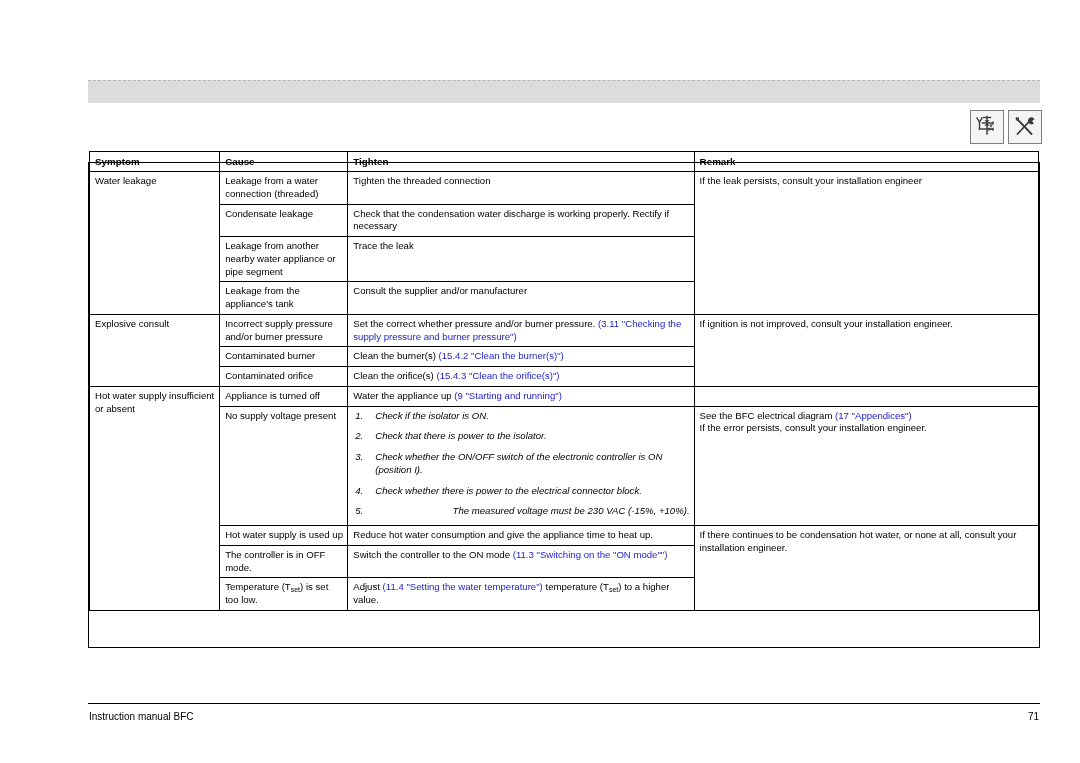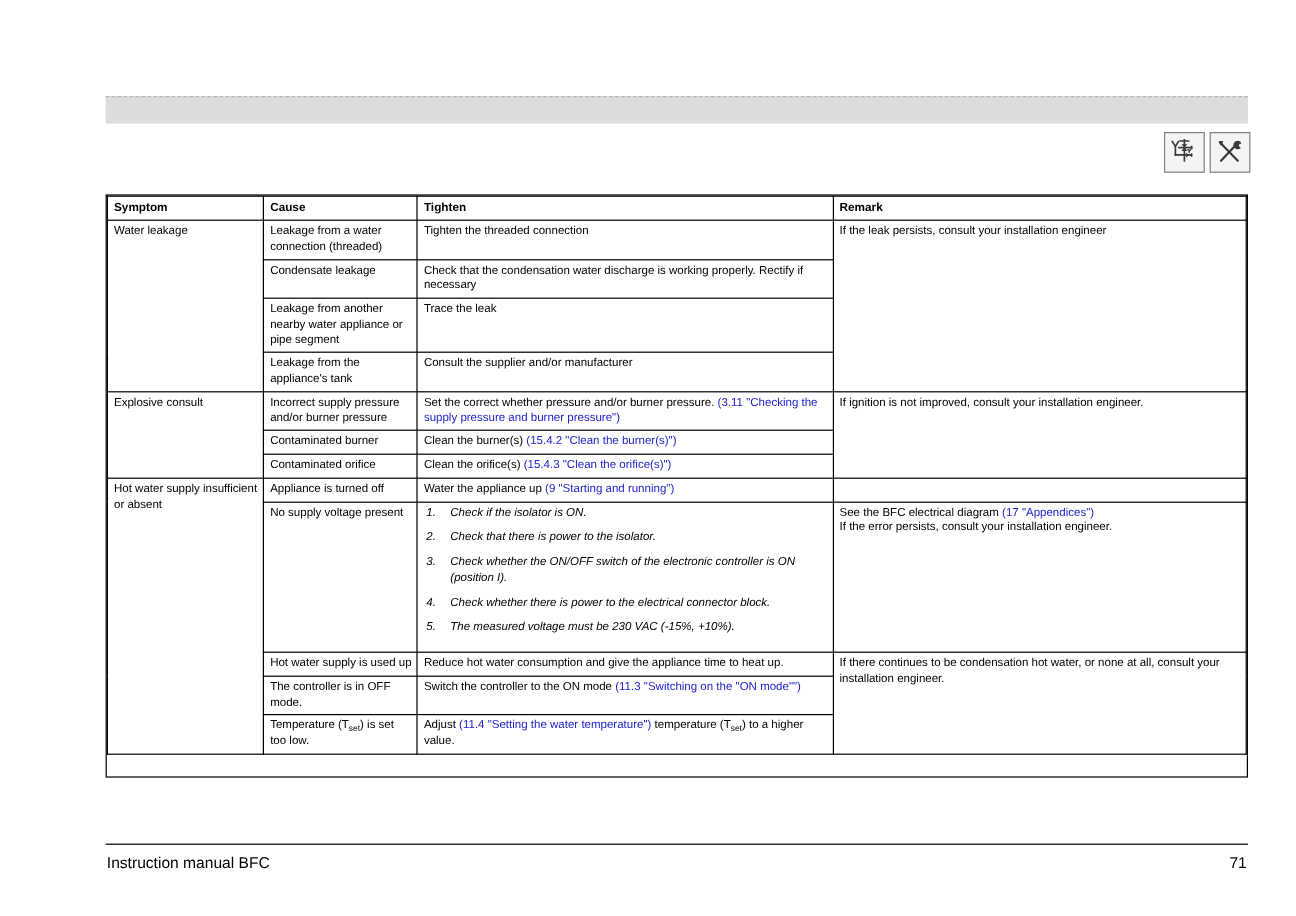--- a/index.html
+++ b/index.html
@@ -45,21 +45,21 @@
     display: flex;
     align-items: center;
     justify-content: center;
   }
   .icon-box svg { display: block; }
 
   
   .ts-table {
     position: absolute;
     left: 89px;
-    top: 163px;
+    top: 151px;
     width: 950px;
     border-collapse: collapse;
     table-layout: fixed;
     font-size: 9.6px;
     line-height: 1.33;
   }
   .ts-table td, .ts-table th {
     border: 1px solid #000000;
     vertical-align: top;
     padding: 3px 4px 3px 5px;
@@ -101,21 +101,21 @@
     list-style: none;
     counter-reset: st;
     font-style: italic;
   }
   ol.steps li {
     counter-increment: st;
     position: relative;
     padding-left: 22px;
     margin-bottom: 8px;
   }
-  ol.steps li:last-child { margin-bottom: 10px; }
+  ol.steps li:last-child { margin-bottom: 4px; text-align: right; }
   ol.steps li::before {
     content: counter(st) ".";
     position: absolute;
     left: 2px;
     top: 0;
   }
 
   sub { font-size: 7px; vertical-align: baseline; position: relative; top: 2px; }
 
   
@@ -127,21 +127,21 @@
     height: 0;
     border-top: 1.6px solid #000;
   }
   .footer {
     position: absolute;
     left: 89px;
     top: 711px;
     width: 950px;
     display: flex;
     justify-content: space-between;
-    font-size: 13px;
+    font-size: 10px;
   }
 </style>
 </head>
 <body>
 
 <div class="header-band"></div>
 
 <div class="header-icons">
   <div class="icon-box">
     <svg width="26" height="26" viewBox="0 0 26 26">

